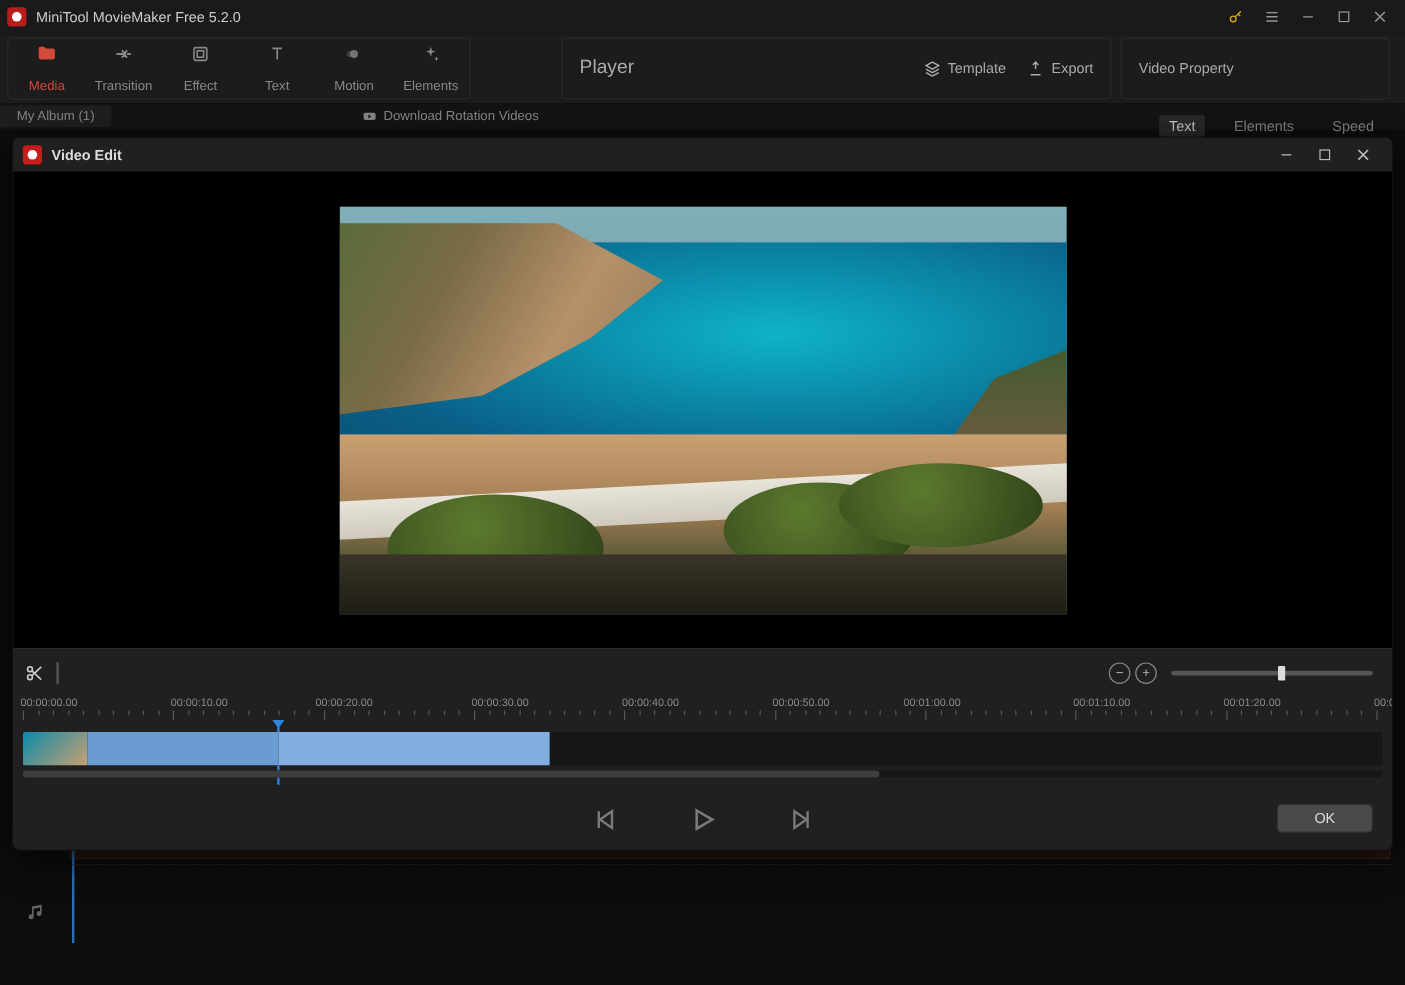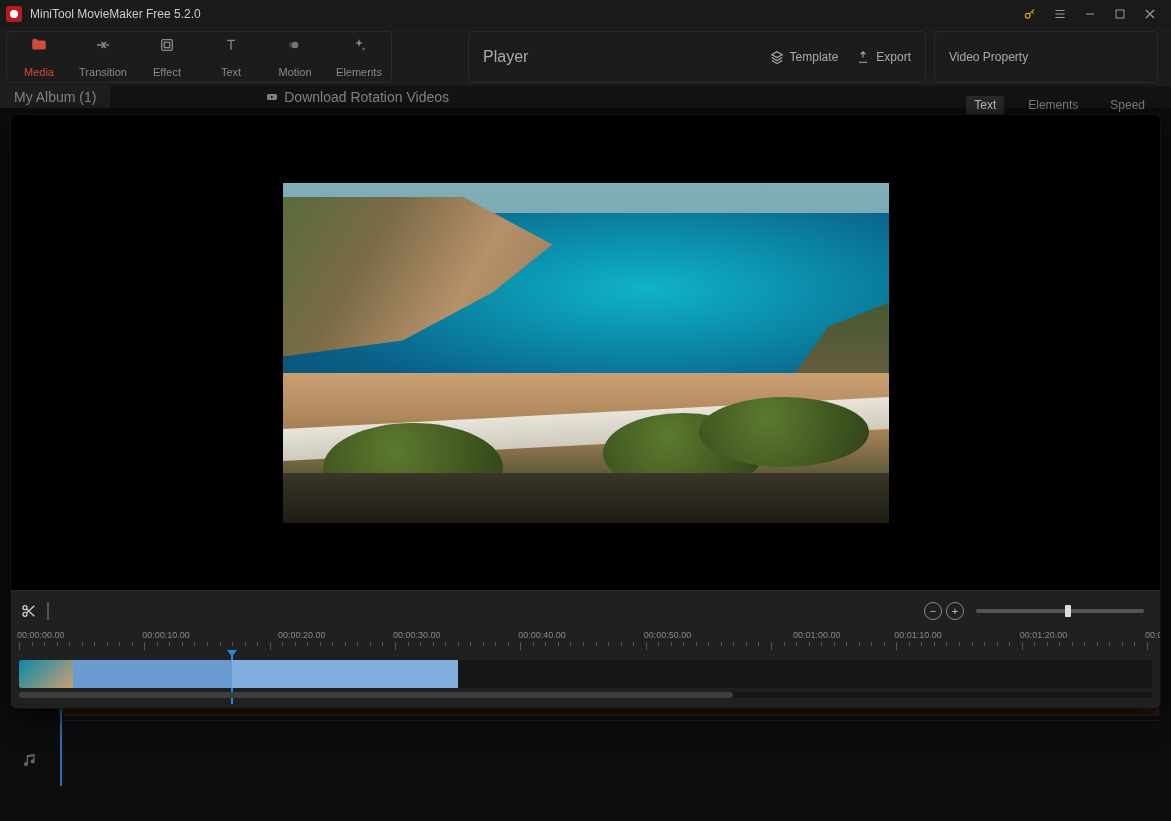--- a/index.html
+++ b/index.html
@@ -18,21 +18,21 @@
   .tool-panel { display:flex; border:1px solid #2a2a2a; border-radius:4px; margin:3px 2px; }
   .tool-btn { width:64px; display:flex; flex-direction:column; align-items:center; justify-content:center; gap:12px; font-size:11px; color:#888; }
   .tool-btn.active { color:#d14a3a; }
   .tool-btn .ico { width:18px; height:18px; display:flex; align-items:center; justify-content:center; }
   .tool-panel.player { flex:0 0 458px; justify-content:space-between; align-items:center; padding:0 14px; }
   .tool-panel.player .right { display:flex; gap:18px; align-items:center; color:#aaa; font-size:12px; }
   .tool-panel.player .right .lnk { display:flex; align-items:center; gap:6px; }
   .tool-panel.vprop { flex:0 0 224px; align-items:center; padding-left:14px; font-size:12px; color:#aaa; }
 
   
-  .sub-bar { height:22px; background:#141414; display:flex; align-items:center; font-size:14px; color:#888; }
+  .sub-bar { height:22px; background:#141414; display:flex; align-items:center; font-size:11px; color:#888; }
   .sub-bar .album { background:#1f1f1f; padding:3px 14px; }
   .sub-bar .spacer { flex:1; }
   .sub-bar .dl { padding-right:14px; display:flex; align-items:center; gap:6px; }
   .sub-tabs { position:absolute; right:18px; top:96px; display:flex; gap:16px; font-size:12px; color:#888; }
   .sub-tabs .st.active { background:#2a2a2a; padding:2px 8px; color:#ccc; border-radius:2px; }
   .sub-tabs .st { padding:2px 8px; }
 
   
   .bg-timeline { position:absolute; left:58px; top:698px; right:12px; height:18px; border:1px solid #3a1f1a; background:#2a160f; border-radius:2px; }
   .bg-music-row { position:absolute; left:18px; top:748px; width:24px; height:24px; color:#666; display:flex; align-items:center; justify-content:center; }
@@ -239,20 +239,40 @@
 <div class="bg-blue-line"></div>
 <div class="bg-divider"></div>
 <div class="bg-music-row">
   <svg width="16" height="16" viewBox="0 0 24 24" fill="currentColor">
       <path d="M9 18a3 3 0 1 1-2-2.83V5l12-2v11a3 3 0 1 1-2-2.83V6.3L9 7.8V18z"></path>
     </svg>
 </div>
 
 <div class="modal">
 
+  <div class="modal-title-bar">
+    <div class="mico"></div>
+    <span>Video Edit</span>
+    <div class="spacer"></div>
+    <div class="mbtn">
+        <svg width="12" height="12" viewBox="0 0 12 12" stroke="currentColor">
+          <path d="M2 6h8"></path>
+        </svg>
+      </div>
+    <div class="mbtn">
+        <svg width="10" height="10" viewBox="0 0 10 10" stroke="currentColor" fill="none">
+          <rect x="1" y="1" width="8" height="8"></rect>
+        </svg>
+      </div>
+    <div class="mbtn">
+        <svg width="12" height="12" viewBox="0 0 12 12" stroke="currentColor" stroke-width="1.4">
+          <path d="M2 2l8 8M10 2l-8 8"></path>
+        </svg>
+      </div>
+  </div>
 
 
   <div class="preview">
     <div class="frame">
       <div class="sky"></div>
       <div class="sea"></div>
       <div class="cliff-left"></div>
       <div class="cliff-right"></div>
       <div class="land"></div>
       <div class="road"></div>
@@ -297,21 +317,21 @@
         <div class="tick long" style="left: 125.333px;"></div>
         <div class="tick" style="left: 137.867px;"></div>
         <div class="tick" style="left: 150.4px;"></div>
         <div class="tick" style="left: 162.933px;"></div>
         <div class="tick" style="left: 175.467px;"></div>
         <div class="tick" style="left: 188px;"></div>
         <div class="tick" style="left: 200.533px;"></div>
         <div class="tick" style="left: 213.067px;"></div>
         <div class="tick" style="left: 225.6px;"></div>
         <div class="tick" style="left: 238.133px;"></div>
-        <span class="maj" style="left: 259px;">00:00:20.00</span>
+        <span class="maj" style="left: 244px;">00:00:20.00</span>
         <div class="tick long" style="left: 250.667px;"></div>
         <div class="tick" style="left: 263.2px;"></div>
         <div class="tick" style="left: 275.733px;"></div>
         <div class="tick" style="left: 288.267px;"></div>
         <div class="tick" style="left: 300.8px;"></div>
         <div class="tick" style="left: 313.333px;"></div>
         <div class="tick" style="left: 325.867px;"></div>
         <div class="tick" style="left: 338.4px;"></div>
         <div class="tick" style="left: 350.933px;"></div>
         <div class="tick" style="left: 363.467px;"></div>
@@ -341,21 +361,21 @@
         <div class="tick long" style="left: 626.667px;"></div>
         <div class="tick" style="left: 639.2px;"></div>
         <div class="tick" style="left: 651.733px;"></div>
         <div class="tick" style="left: 664.267px;"></div>
         <div class="tick" style="left: 676.8px;"></div>
         <div class="tick" style="left: 689.333px;"></div>
         <div class="tick" style="left: 701.867px;"></div>
         <div class="tick" style="left: 714.4px;"></div>
         <div class="tick" style="left: 726.933px;"></div>
         <div class="tick" style="left: 739.467px;"></div>
-        <span class="maj" style="left: 774px;">00:01:00.00</span>
+        <span class="maj" style="left: 734px;">00:01:00.00</span>
         <div class="tick long" style="left: 752px;"></div>
         <div class="tick" style="left: 764.533px;"></div>
         <div class="tick" style="left: 777.067px;"></div>
         <div class="tick" style="left: 789.6px;"></div>
         <div class="tick" style="left: 802.133px;"></div>
         <div class="tick" style="left: 814.667px;"></div>
         <div class="tick" style="left: 827.2px;"></div>
         <div class="tick" style="left: 839.733px;"></div>
         <div class="tick" style="left: 852.267px;"></div>
         <div class="tick" style="left: 864.8px;"></div>
@@ -390,14 +410,34 @@
     <div class="clip-row" id="clip-row">
         <div class="clip thumb" style="left: 0px; width: 54px;"></div>
         <div class="clip" style="left: 54px; width: 159.067px;"></div>
         <div class="clip light" style="left: 213.067px; width: 225.6px;"></div>
       </div>
     <div class="hscroll">
       <div class="thumb" id="hscroll-thumb" style="width: 63%;"></div>
     </div>
   </div>
 
+  <div class="play-bar">
+    <div class="pbtn">
+      <svg width="24" height="24" viewBox="0 0 24 24" fill="none" stroke="currentColor" stroke-width="2">
+          <path d="M17 5 L7 12 L17 19 Z" fill="none"></path>
+          <path d="M6 5v14"></path>
+        </svg>
+    </div>
+    <div class="pbtn">
+      <svg width="26" height="26" viewBox="0 0 24 24" fill="none" stroke="currentColor" stroke-width="2">
+          <path d="M7 5 L19 12 L7 19 Z"></path>
+        </svg>
+    </div>
+    <div class="pbtn">
+      <svg width="24" height="24" viewBox="0 0 24 24" fill="none" stroke="currentColor" stroke-width="2">
+          <path d="M7 5 L17 12 L7 19 Z" fill="none"></path>
+          <path d="M18 5v14"></path>
+        </svg>
+    </div>
+    <div class="ok">OK</div>
+  </div>
 
 </div>
 
 </body></html>

